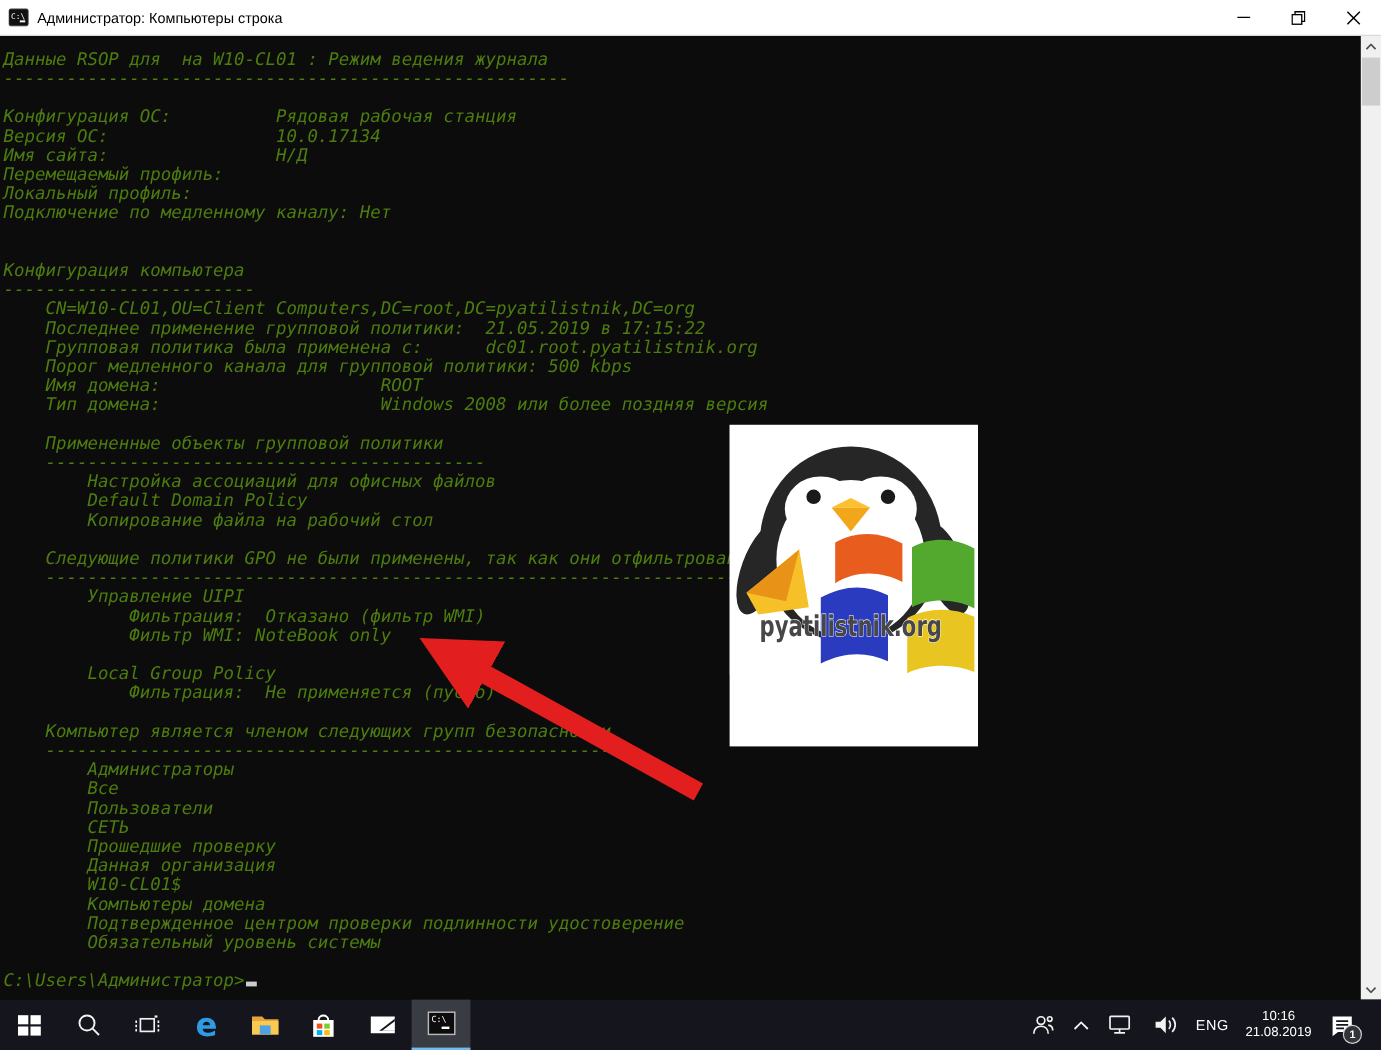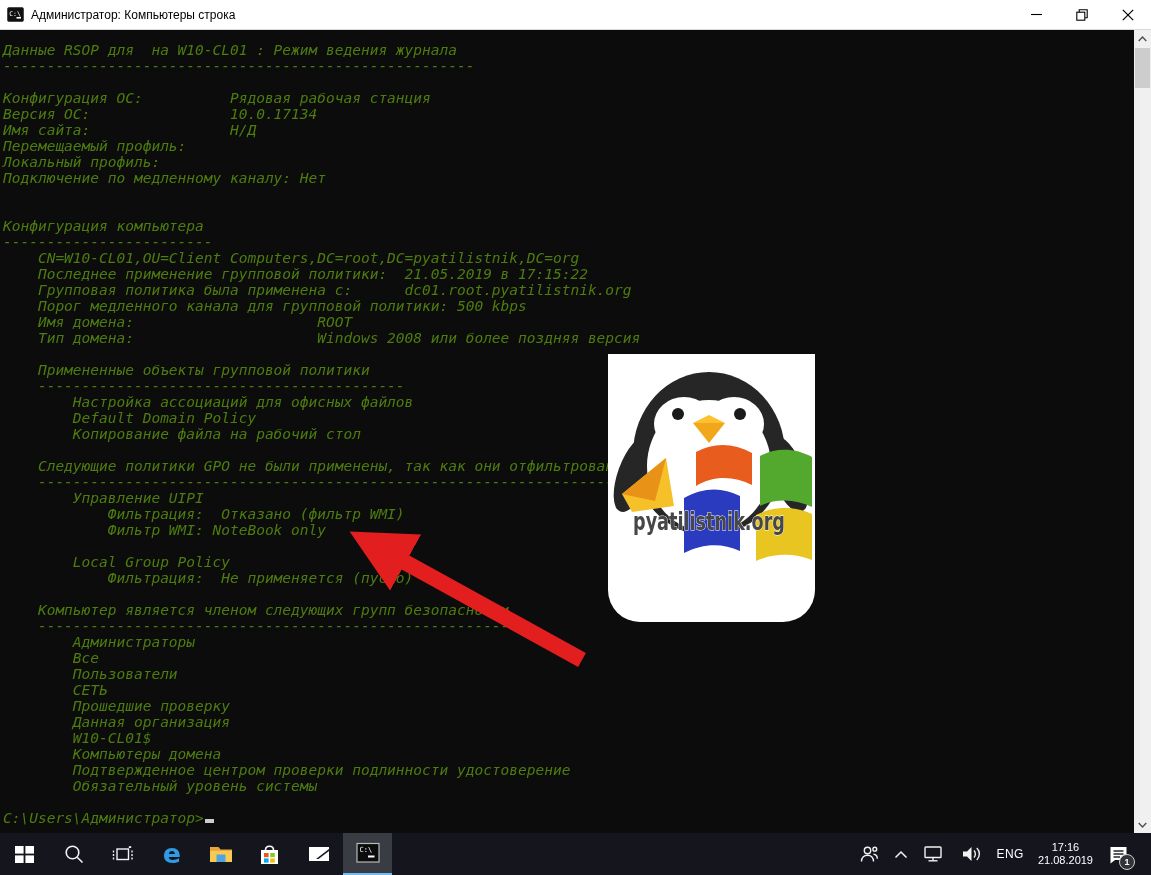--- a/index.html
+++ b/index.html
@@ -22,21 +22,21 @@
   .cursor{display:inline-block;width:9px;height:4px;background:#cccccc;margin-left:1px;vertical-align:baseline;}
 
   
   .scrollbar{position:absolute;top:30px;right:0;width:17px;height:803px;background:#f0f0f0;}
   .sb-arrow{position:absolute;left:0;width:17px;height:17px;display:flex;align-items:center;justify-content:center;}
   .sb-arrow.up{top:0;}
   .sb-arrow.down{bottom:0;}
   .sb-thumb{position:absolute;left:1px;top:18px;width:15px;height:40px;background:#cdcdcd;}
 
   
-  .watermark{position:absolute;left:608px;top:354px;width:207px;height:268px;background:#fff;border-radius:32px;}
+  .watermark{position:absolute;left:608px;top:354px;width:207px;height:268px;background:#fff;}
 
   
   .arrow-overlay{position:absolute;left:0;top:0;pointer-events:none;}
 
   
   .taskbar{position:absolute;left:0;bottom:0;width:1151px;height:42px;background:#15151e;
     display:flex;align-items:stretch;z-index:5;}
   .task-btn{width:49px;display:flex;align-items:center;justify-content:center;box-sizing:border-box;}
   .task-btn.active{background:rgba(155,160,170,0.28);border-bottom:2px solid #76b9ed;}
   .tray{margin-left:auto;display:flex;align-items:center;gap:4px;padding-right:16px;}
@@ -290,21 +290,21 @@
           <path d="M16.8,4 c3.4,3.4 3.4,8.6 0,12" fill="none" stroke="#f2f2f2" stroke-width="1.4"></path>
         </svg>
       </div>
 
       <div class="tray-item">
         <span class="lang">ENG</span>
       </div>
 
       <div class="tray-item">
         <div class="clock">
-          <div>17:16</div>
+          <div>10:16</div>
           <div>21.08.2019</div>
         </div>
       </div>
 
       <div class="tray-item">
         <span class="ac-wrap">
           <svg width="23" height="23" viewBox="0 0 23 23">
             <path d="M3.5,4 h16 v13 h-11.5 l-4.5,3.5 z" fill="#ffffff"></path>
             <line x1="6.5" y1="8" x2="16.5" y2="8" stroke="#15151e" stroke-width="1.4"></line>
             <line x1="6.5" y1="11" x2="16.5" y2="11" stroke="#15151e" stroke-width="1.4"></line>

